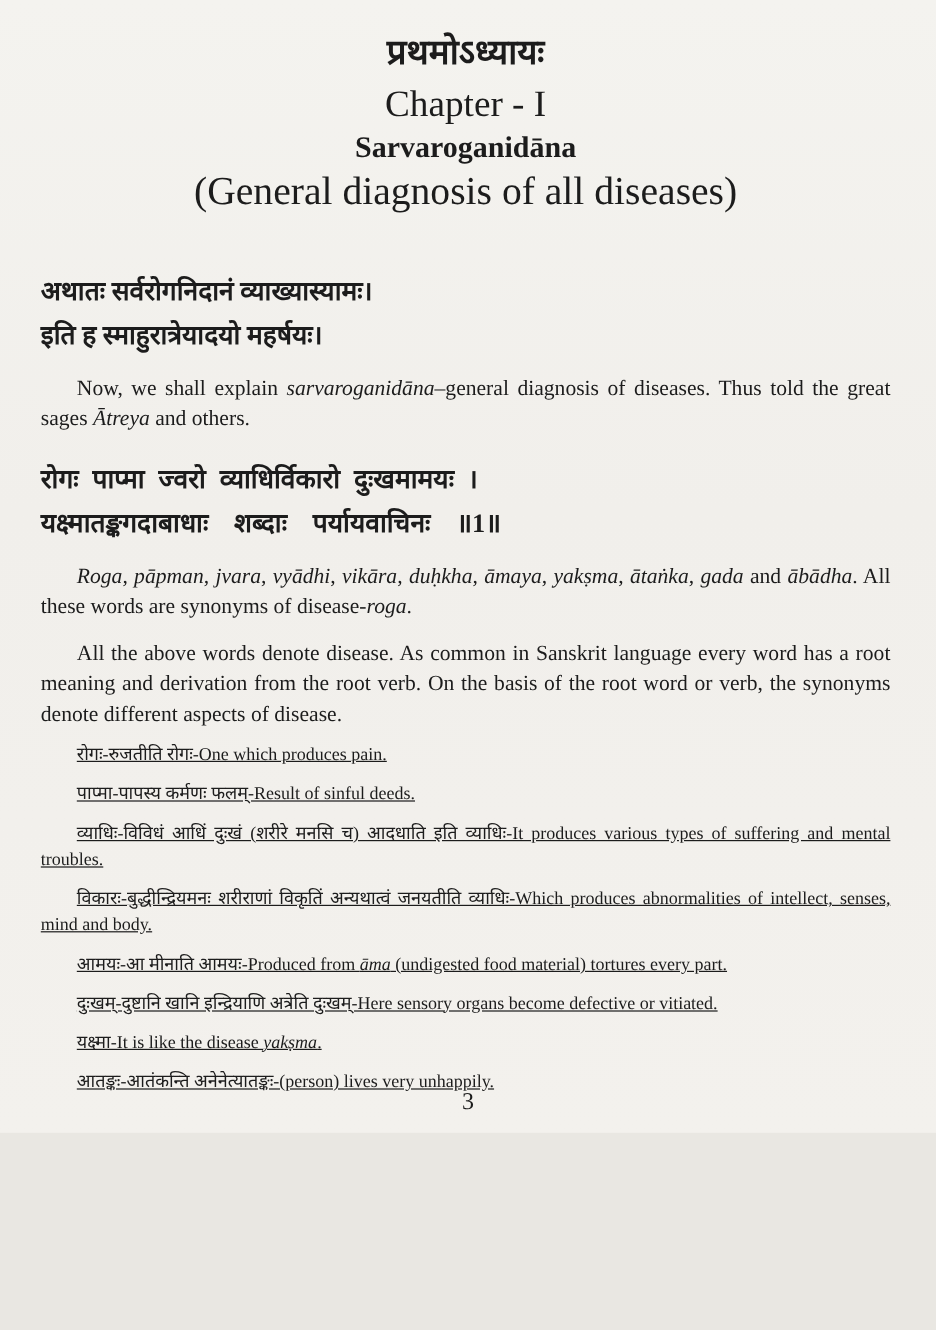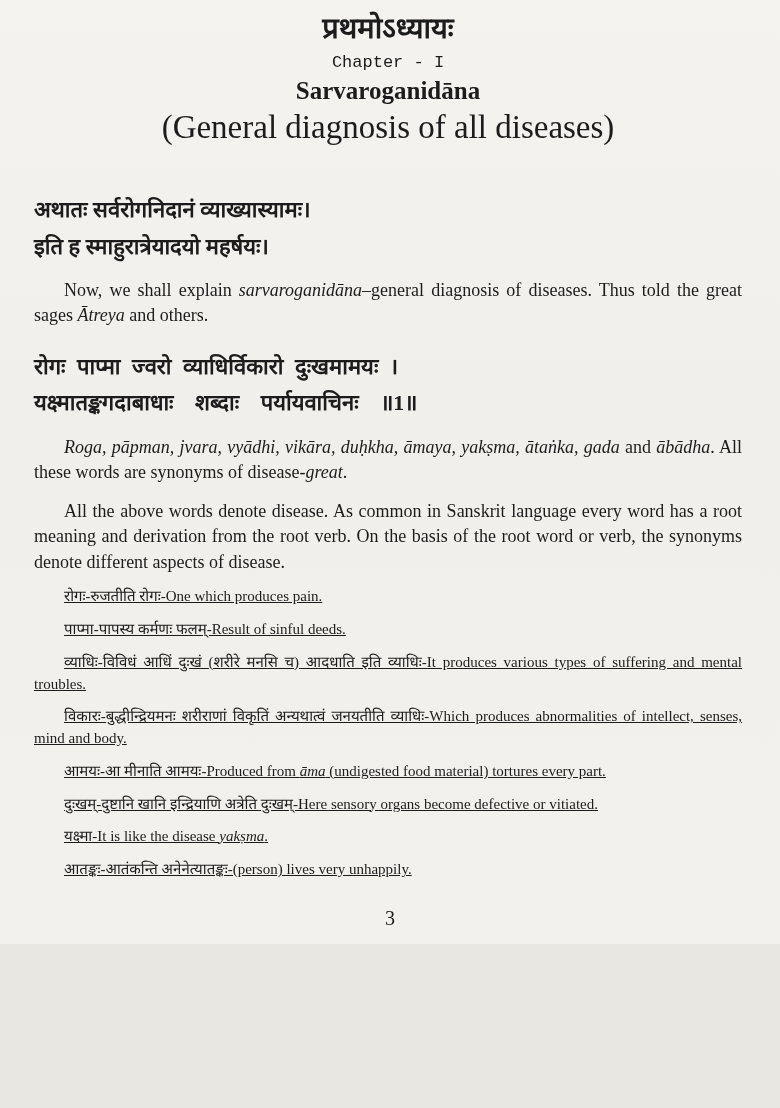--- a/index.html
+++ b/index.html
@@ -12,36 +12,35 @@
     background: #e9e7e2;
     font-family: "Liberation Serif", "DejaVu Serif", serif;
   }
 
   .page {
     position: relative;
     width: 780px;
     height: 944px;
     background: linear-gradient(180deg, #f4f3ef 0%, #f1efeb 45%, #f3f1ed 100%);
     color: #1c1c1c;
-    padding: 10px 38px 0 34px;
+    padding: 26px 38px 0 34px;
     overflow: hidden;
   }
 
   .header { text-align: center; }
 
   .sanskrit-title {
     font-size: 29px;
     font-weight: bold;
     line-height: 1.25;
   }
 
   .chapter-label {
-    font-size: 17px;
+    font-size: 31px;
     margin-top: 7px;
-    font-family: Liberation Mono, monospace;
   }
 
   .chapter-name {
     font-size: 25px;
     font-weight: bold;
     margin-top: 5px;
   }
 
   .chapter-translation {
     font-size: 33px;
@@ -113,21 +112,21 @@
   </div>
 
   <p class="para"><span>Now, we shall explain </span><span class="it">sarvaroganidāna</span><span>–general diagnosis of diseases. Thus told the great sages </span><span class="it">Ātreya</span><span> and others.</span></p>
 
 
   <div class="verse synonym-verse">
     <div class="verse-line1">रोगः पाप्मा ज्वरो व्याधिर्विकारो दुःखमामयः ।</div>
     <div class="verse-line2">यक्ष्मातङ्कगदाबाधाः शब्दाः पर्यायवाचिनः ॥1॥</div>
   </div>
 
-  <p class="para"><span class="it">Roga, pāpman, jvara, vyādhi, vikāra, duḥkha, āmaya, yakṣma, ātaṅka, gada</span><span> and </span><span class="it">ābādha</span><span>. All these words are synonyms of disease-</span><span class="it">great</span><span>.</span></p>
+  <p class="para"><span class="it">Roga, pāpman, jvara, vyādhi, vikāra, duḥkha, āmaya, yakṣma, ātaṅka, gada</span><span> and </span><span class="it">ābādha</span><span>. All these words are synonyms of disease-</span><span class="it">roga</span><span>.</span></p>
 
   <p class="para"><span>All the above words denote disease. As common in Sanskrit language every word has a root meaning and derivation from the root verb. On the basis of the root word or verb, the synonyms denote different aspects of disease.</span></p>
 
   <p class="definition"><span>रोगः-रुजतीति रोगः-One which produces pain.</span></p>
   <p class="definition"><span>पाप्मा-पापस्य कर्मणः फलम्-Result of sinful deeds.</span></p>
   <p class="definition"><span>व्याधिः-विविधं आधिं दुःखं (शरीरे मनसि च) आदधाति इति व्याधिः-It produces various types of suffering and mental troubles.</span></p>
   <p class="definition"><span>विकारः-बुद्धीन्द्रियमनः शरीराणां विकृतिं अन्यथात्वं जनयतीति व्याधिः-Which produces abnormalities of intellect, senses, mind and body.</span></p>
   <p class="definition"><span>आमयः-आ मीनाति आमयः-Produced from </span><span class="it">āma</span><span> (undigested food material) tortures every part.</span></p>
   <p class="definition"><span>दुःखम्-दुष्टानि खानि इन्द्रियाणि अत्रेति दुःखम्-Here sensory organs become defective or vitiated.</span></p>
   <p class="definition"><span>यक्ष्मा-It is like the disease </span><span class="it">yakṣma</span><span>.</span></p>

